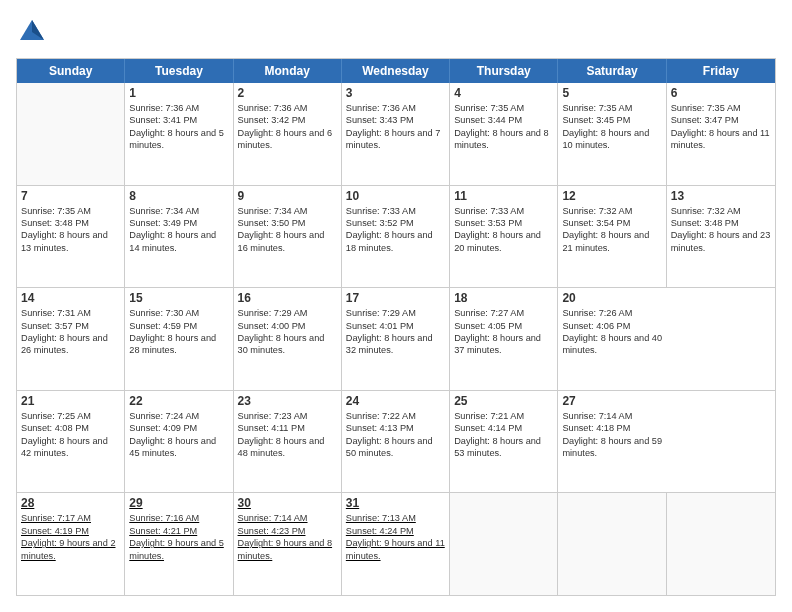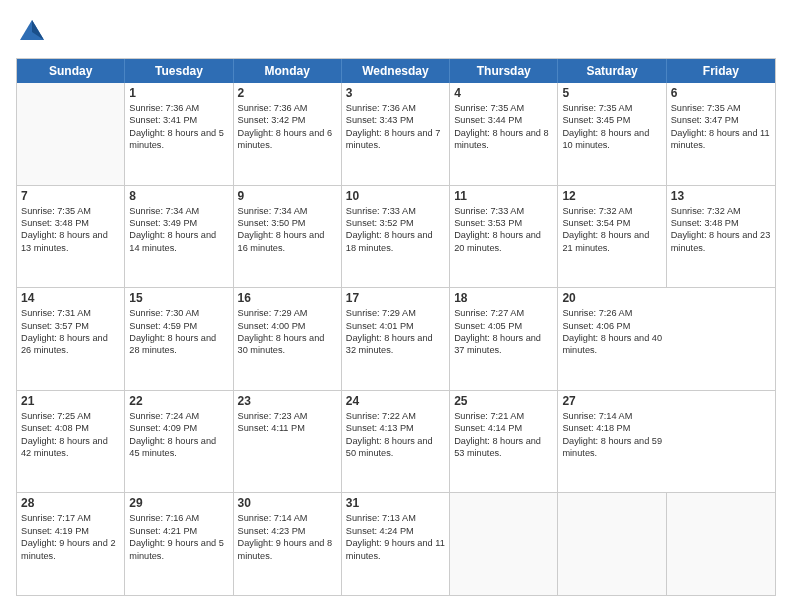--- a/index.html
+++ b/index.html
@@ -84,21 +84,21 @@
       flex: 1;
       display: flex;
       flex-direction: column;
     }
     .cal-row {
       display: grid;
       grid-template-columns: repeat(7, 1fr);
       flex: 1;
       border-bottom: 1px solid #ccc;
     }
-    .cal-row:last-child { border-bottom: none; }
+    .cal-row:last-child { border-bottom: none; text-decoration: underline; }
     .cal-cell {
       border-right: 1px solid #ccc;
       padding: 3px 4px;
       font-size: 9.5px;
       color: #333;
       vertical-align: top;
       min-height: 0;
       overflow: hidden;
     }
     .cal-cell:last-child { border-right: none; }
@@ -277,20 +277,21 @@
           <div class="cal-cell">
             <div class="day-num">22</div>
             <div class="cell-line">Sunrise: 7:24 AM</div>
             <div class="cell-line">Sunset: 4:09 PM</div>
             <div class="cell-line">Daylight: 8 hours and 45 minutes.</div>
           </div>
           <div class="cal-cell">
             <div class="day-num">23</div>
             <div class="cell-line">Sunrise: 7:23 AM</div>
             <div class="cell-line">Sunset: 4:11 PM</div>
+            <div class="cell-line">Daylight: 8 hours and 48 minutes.</div>
           </div>
           <div class="cal-cell">
             <div class="day-num">24</div>
             <div class="cell-line">Sunrise: 7:22 AM</div>
             <div class="cell-line">Sunset: 4:13 PM</div>
             <div class="cell-line">Daylight: 8 hours and 50 minutes.</div>
           </div>
           <div class="cal-cell">
             <div class="day-num">25</div>
             <div class="cell-line">Sunrise: 7:21 AM</div>

